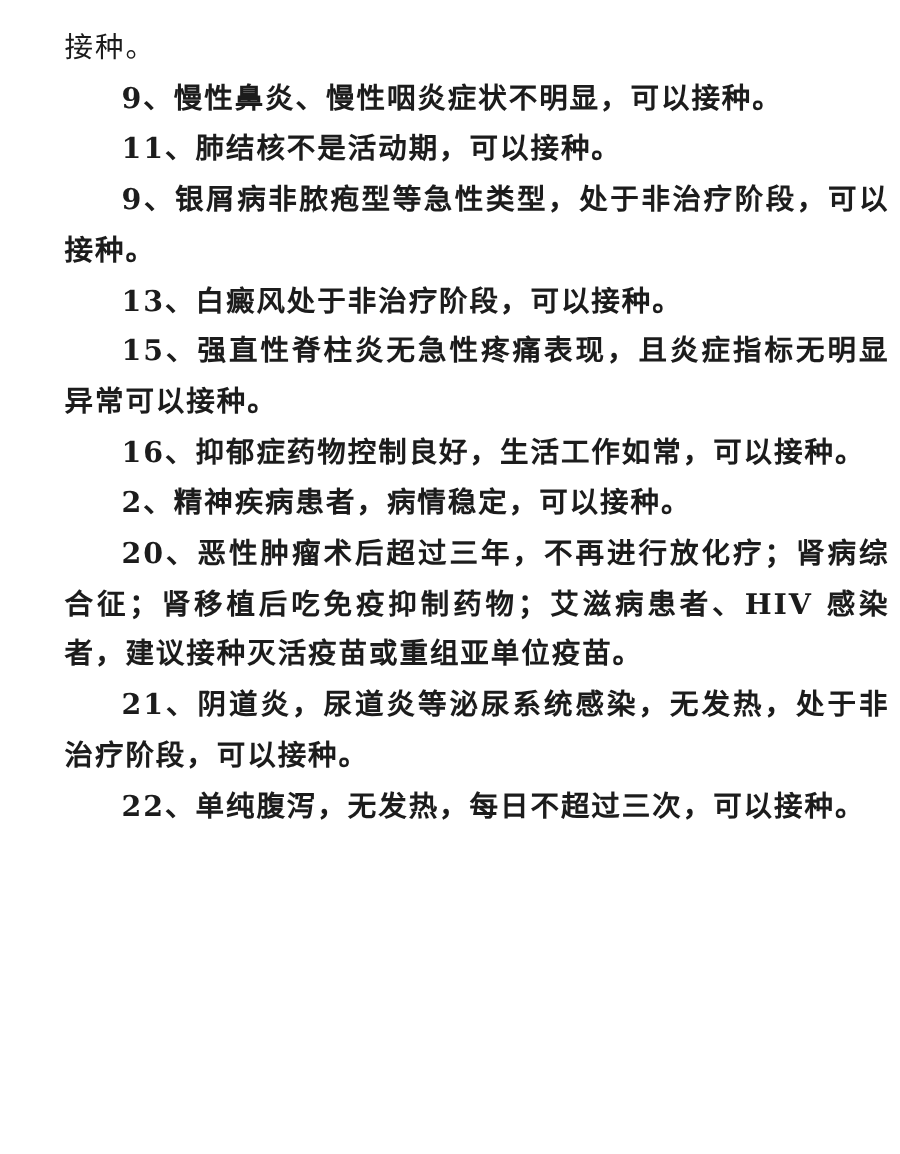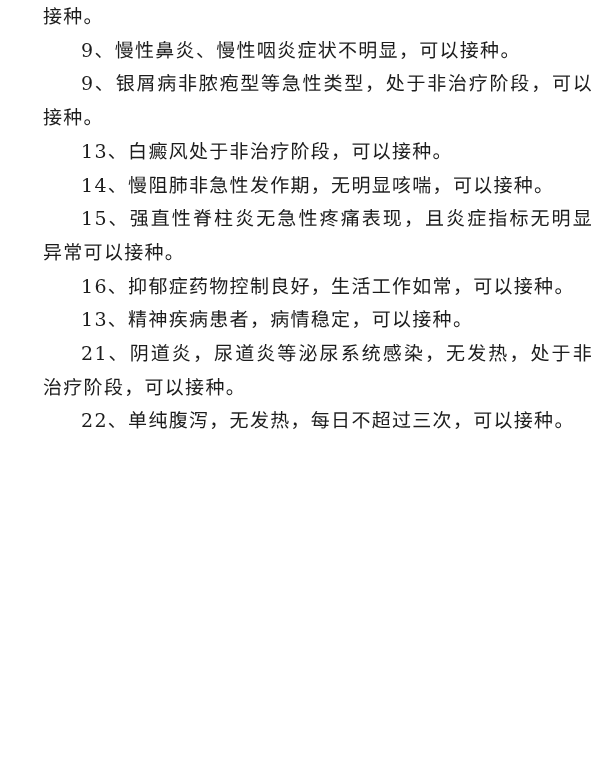--- a/index.html
+++ b/index.html
@@ -9,45 +9,47 @@
   }
   body {
     width: 600px;
     height: 769px;
     overflow: hidden;
   }
   .doc {
     box-sizing: border-box;
     width: 600px;
     height: 721px;
-    padding: 0 7px 0 43px;
+    padding: 16px 7px 0 43px;
     background: #ffffff;
     color: #1c1c1c;
     font-family: "DejaVu Serif", "Liberation Serif", serif;
     font-size: 19px;
     line-height: 33.7px;
     letter-spacing: 1.3px;
     text-align: justify;
   }
   .para {
     margin: 0;
     padding: 0;
     word-break: break-all;
   }
   .para.indent {
     text-indent: 2em;
+    font-weight: bold;
   }
 </style>
 </head>
 <body style="background: rgb(255, 255, 255);">
 
 <div class="doc" id="doc" style="color: rgb(28, 28, 28);">
     <p class="para">接种。</p>
     <p class="para indent">9、慢性鼻炎、慢性咽炎症状不明显，可以接种。</p>
+    <p class="para indent">11、肺结核不是活动期，可以接种。</p>
     <p class="para indent">9、银屑病非脓疱型等急性类型，处于非治疗阶段，可以接种。</p>
     <p class="para indent">13、白癜风处于非治疗阶段，可以接种。</p>
-    <p class="para indent">14、慢阻肺非急性发作期，无明显咳喘，可以接种。</p>
     <p class="para indent">15、强直性脊柱炎无急性疼痛表现，且炎症指标无明显异常可以接种。</p>
     <p class="para indent">16、抑郁症药物控制良好，生活工作如常，可以接种。</p>
-    <p class="para indent">13、精神疾病患者，病情稳定，可以接种。</p>
+    <p class="para indent">2、精神疾病患者，病情稳定，可以接种。</p>
+    <p class="para indent">20、恶性肿瘤术后超过三年，不再进行放化疗；肾病综合征；肾移植后吃免疫抑制药物；艾滋病患者、HIV 感染者，建议接种灭活疫苗或重组亚单位疫苗。</p>
     <p class="para indent">21、阴道炎，尿道炎等泌尿系统感染，无发热，处于非治疗阶段，可以接种。</p>
     <p class="para indent">22、单纯腹泻，无发热，每日不超过三次，可以接种。</p>
   </div>
 
 </body></html>

